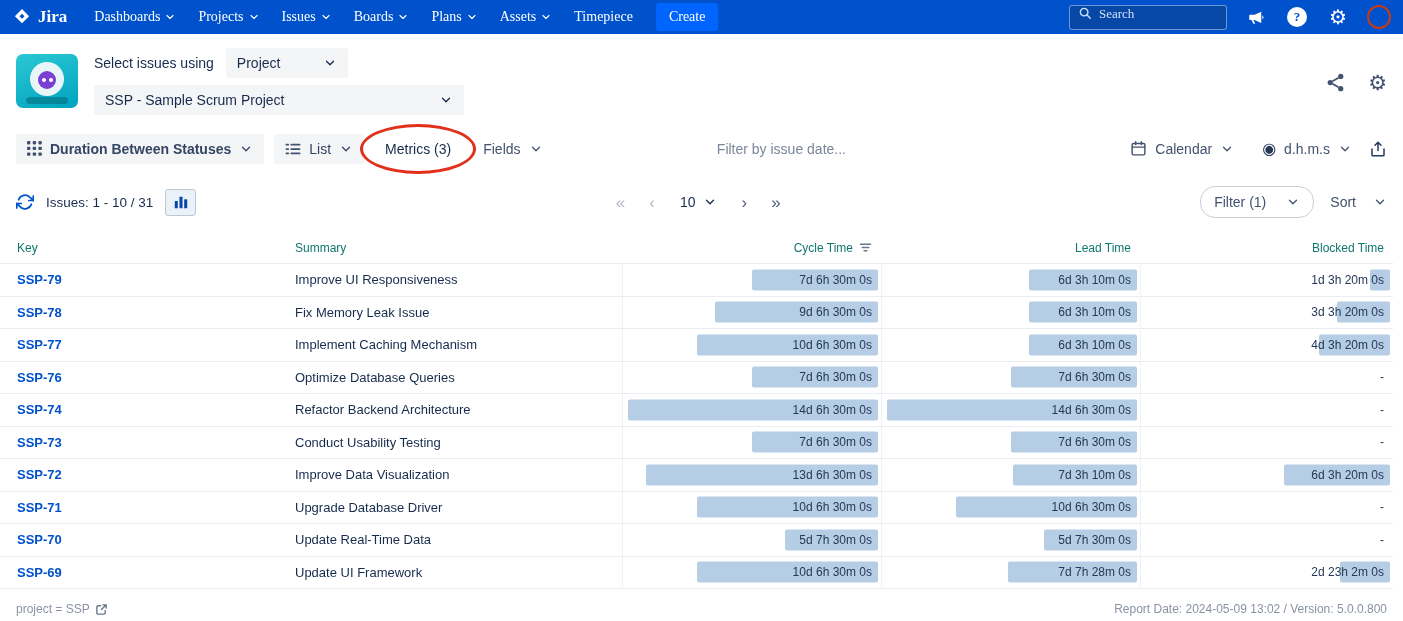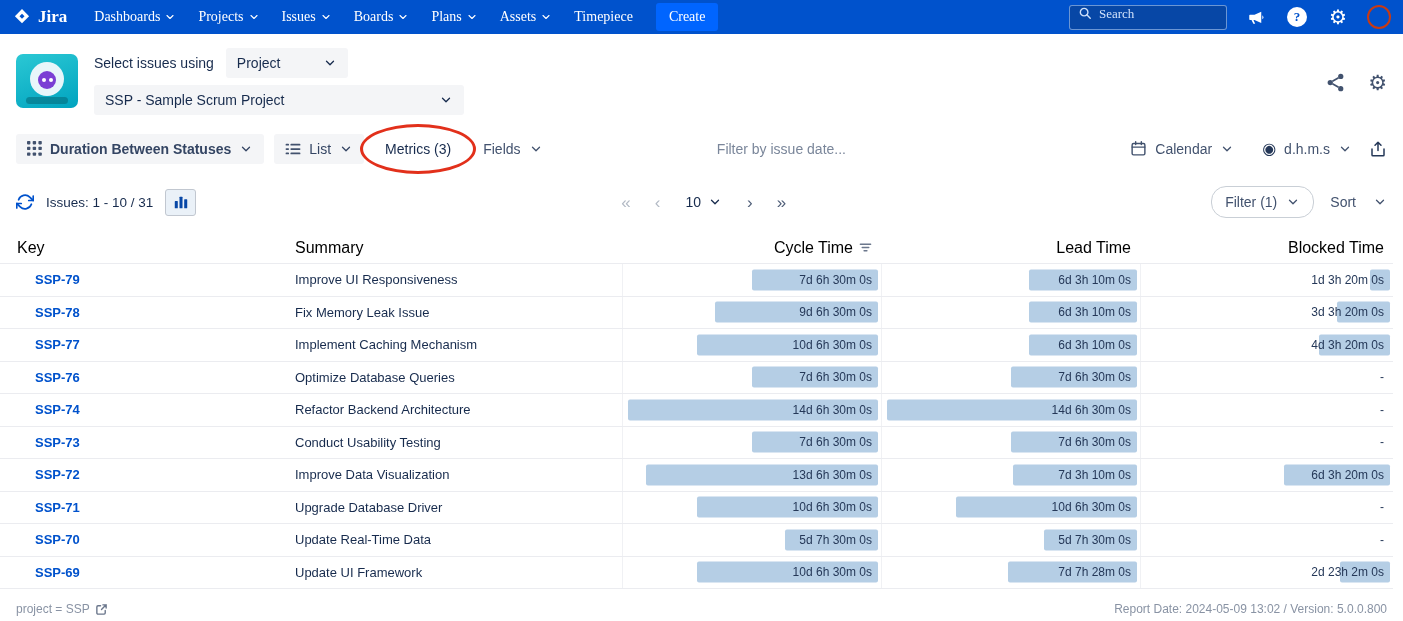--- a/index.html
+++ b/index.html
@@ -87,35 +87,35 @@
   .chart-btn {
     width:31px; height:27px; border:1px solid #C1C7D0; background:#EAF1F8;
     border-radius:3px; display:flex; align-items:center; justify-content:center; cursor:pointer;
   }
   .pager { display:flex; align-items:center; gap:14px; margin:0 auto; }
   .pg { font-size:17px; color:#505F79; cursor:pointer; padding:0 5px; line-height:1; }
   .pg.disabled { color:#B3BAC5; cursor:default; }
   .pg-size { display:flex; align-items:center; gap:7px; background:transparent; border:none; font-size:14px; color:#172B4D; cursor:pointer; padding:0 6px; }
   .ib-right { display:flex; align-items:center; gap:16px; }
   .filter-btn {
-    display:flex; align-items:center; gap:9px; background:#fff; border:1px solid #C9CFD6;
+    display:flex; align-items:center; gap:20px; background:#fff; border:1px solid #C9CFD6;
     border-radius:15px; padding:7px 13px; font-size:14px; color:#42526E; cursor:pointer;
   }
   .sort-btn { display:flex; align-items:center; gap:17px; background:transparent; border:none; font-size:14px; color:#42526E; cursor:pointer; }
 
   
   .issues-table { padding-right:10px; }
   .thead, .trow { display:grid; grid-template-columns:295px 327px 259px 259px 1fr; align-items:center; }
   .thead { height:32px; margin-top:2px; border-bottom:1px solid #EBECF0; }
-  .th { font-size:16px; color:#000000; }
+  .th { font-size:12px; color:#0f766e; }
   .th.key-h { padding-left:17px; }
   .th.metric-h { display:flex; align-items:center; justify-content:flex-end; gap:6px; padding-right:9px; }
   .trow { height:32.5px; border-bottom:1px solid #EBECF0; }
   .cell { height:100%; display:flex; align-items:center; }
-  .keycell { padding-left:35px; }
+  .keycell { padding-left:17px; }
   .key { color:var(--link,#0052CC); font-weight:700; font-size:13px; text-decoration:none; cursor:pointer; }
   .summary { font-size:13px; color:#172B4D; }
   .cell.metric { position:relative; border-left:1px solid #F0F1F4; }
   .metric .bar {
     position:absolute; right:3px; top:50%; transform:translateY(-50%);
     height:21px; border-radius:2px; background:var(--bar-fill,#B5CEE5);
   }
   .metric .mval { position:absolute; right:9px; top:50%; transform:translateY(-50%); font-size:12px; color:#253858; white-space:nowrap; }
 
   

